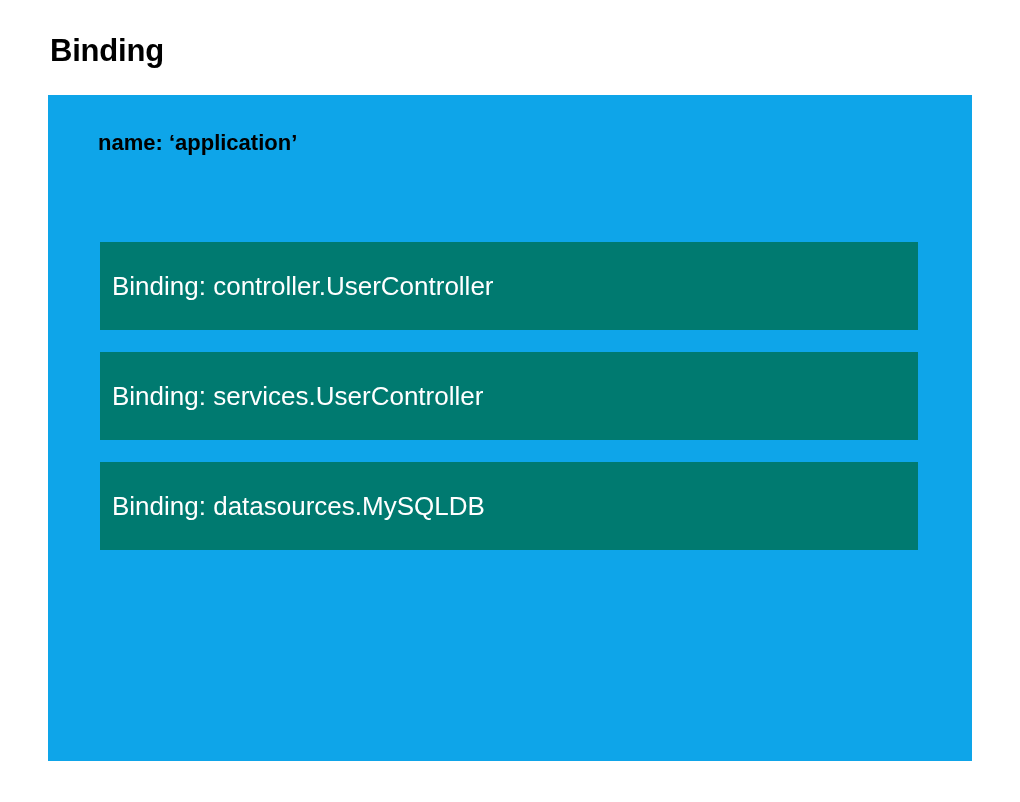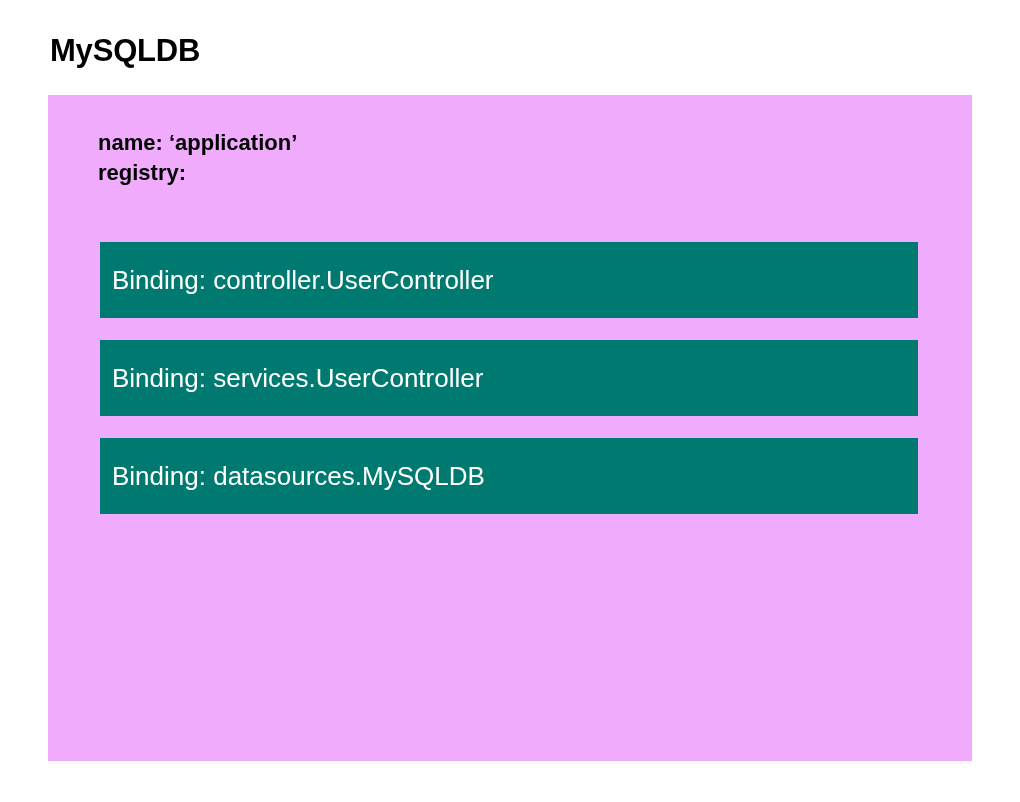--- a/index.html
+++ b/index.html
@@ -33,21 +33,21 @@
     white-space: nowrap;
   }
 
   
   .context-box {
     position: absolute;
     left: 48px;
     top: 95px;
     width: 924px;
     height: 666px;
-    background: #f0abfc;
+    background: #0ea5e9;
     box-sizing: border-box;
   }
 
   
   .context-header {
     position: absolute;
     left: 50px;
     top: 33px;
     color: #000000;
     font-size: 22px;
@@ -61,21 +61,21 @@
   
   .registry-list {
     position: absolute;
     left: 52px;
     top: 147px;
     width: 818px;
   }
 
   .binding-box {
     width: 818px;
-    height: 76px;
+    height: 88px;
     background: #007a70;
     margin-bottom: 22px;
     position: relative;
     box-sizing: border-box;
   }
   .binding-box:last-child {
     margin-bottom: 8px;
   }
 
   .binding-label {
@@ -88,27 +88,26 @@
     font-weight: normal;
     line-height: 30px;
     white-space: nowrap;
   }
 </style>
 </head>
 <body>
 
 <div class="slide">
 
-  <div class="page-title">MySQLDB</div>
+  <div class="page-title">Binding</div>
 
   <div class="context-box">
 
     <div class="context-header">
       <div class="prop-line">name: ‘application’</div>
-      <div class="prop-line">registry:</div>
     </div>
 
     <div class="registry-list">
 
       <div class="binding-box">
         <div class="binding-label">Binding: controller.UserController</div>
       </div>
 
 
       <div class="binding-box">

